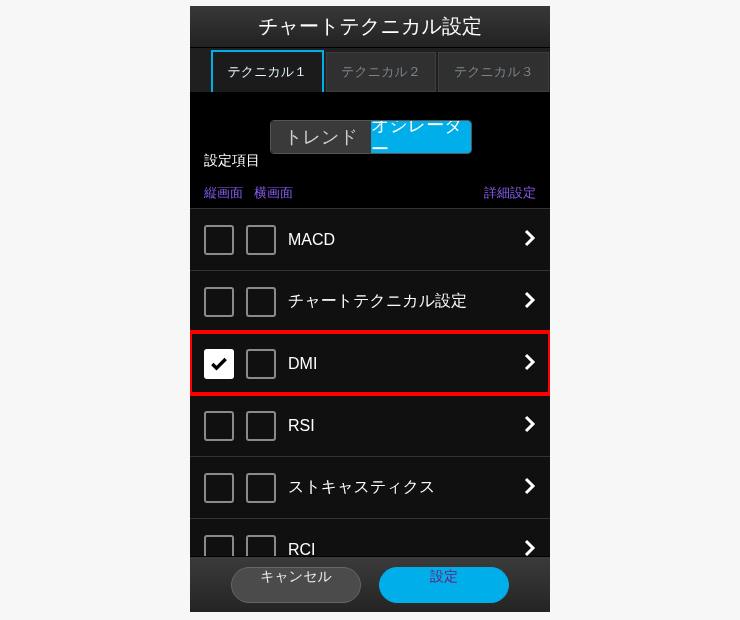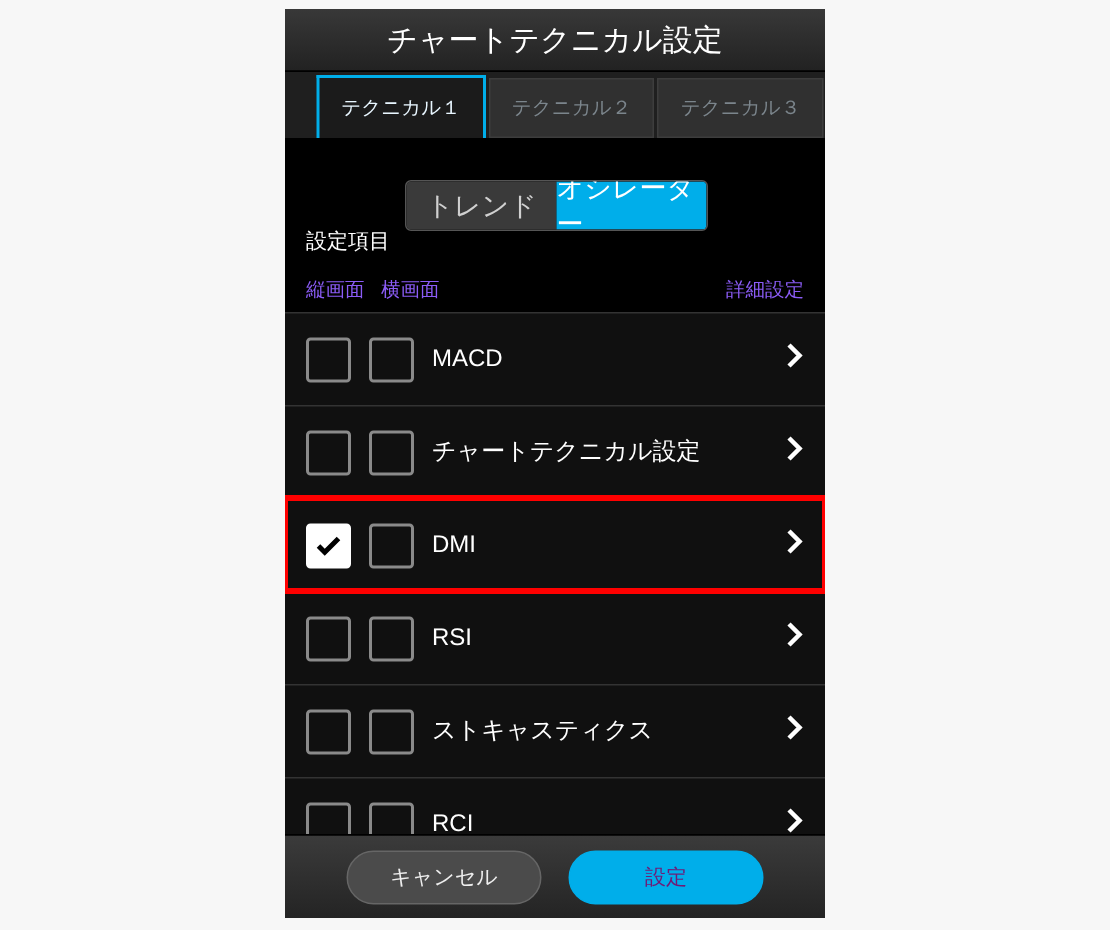--- a/index.html
+++ b/index.html
@@ -109,21 +109,21 @@
       color:#ccc; border-top:1px solid #333; background:#0c0c0c;
     }
     
     .footer {
       height:56px; background:linear-gradient(#3b3b3b,#242424);
       display:flex; align-items:center; justify-content:center; gap:18px;
       border-top:1px solid #000;
     }
     .btn {
       width:130px; height:36px; border-radius:18px;
-      display:flex; align-items:center; justify-content:center;
+      display:flex; align-items:flex-start; justify-content:center;
       font-size:14px; cursor:pointer;
     }
     .btn-cancel { background:#4b4b4b; color:#eee; border:1px solid #666; }
     .btn-ok { background:#00aeea; color:#701a75; border:1px solid #00aeea; }
   </style>
 </head>
 <body>
 
 <div class="outer">
   <div class="phone">

